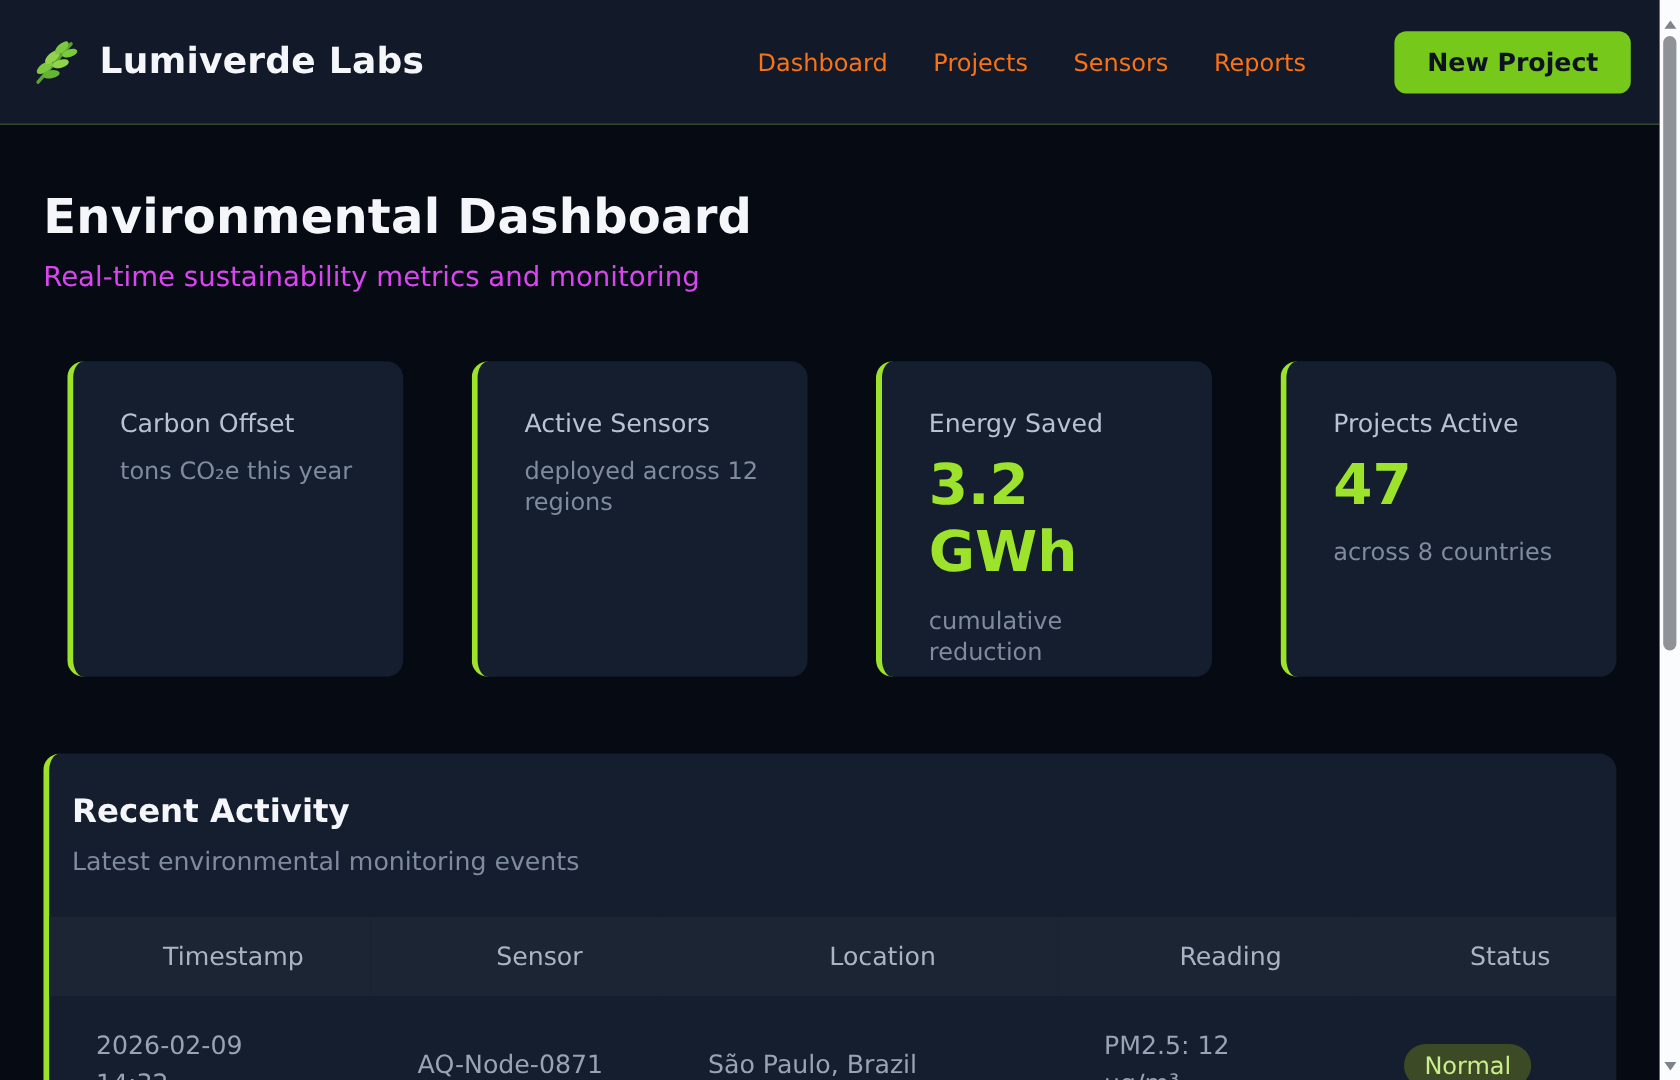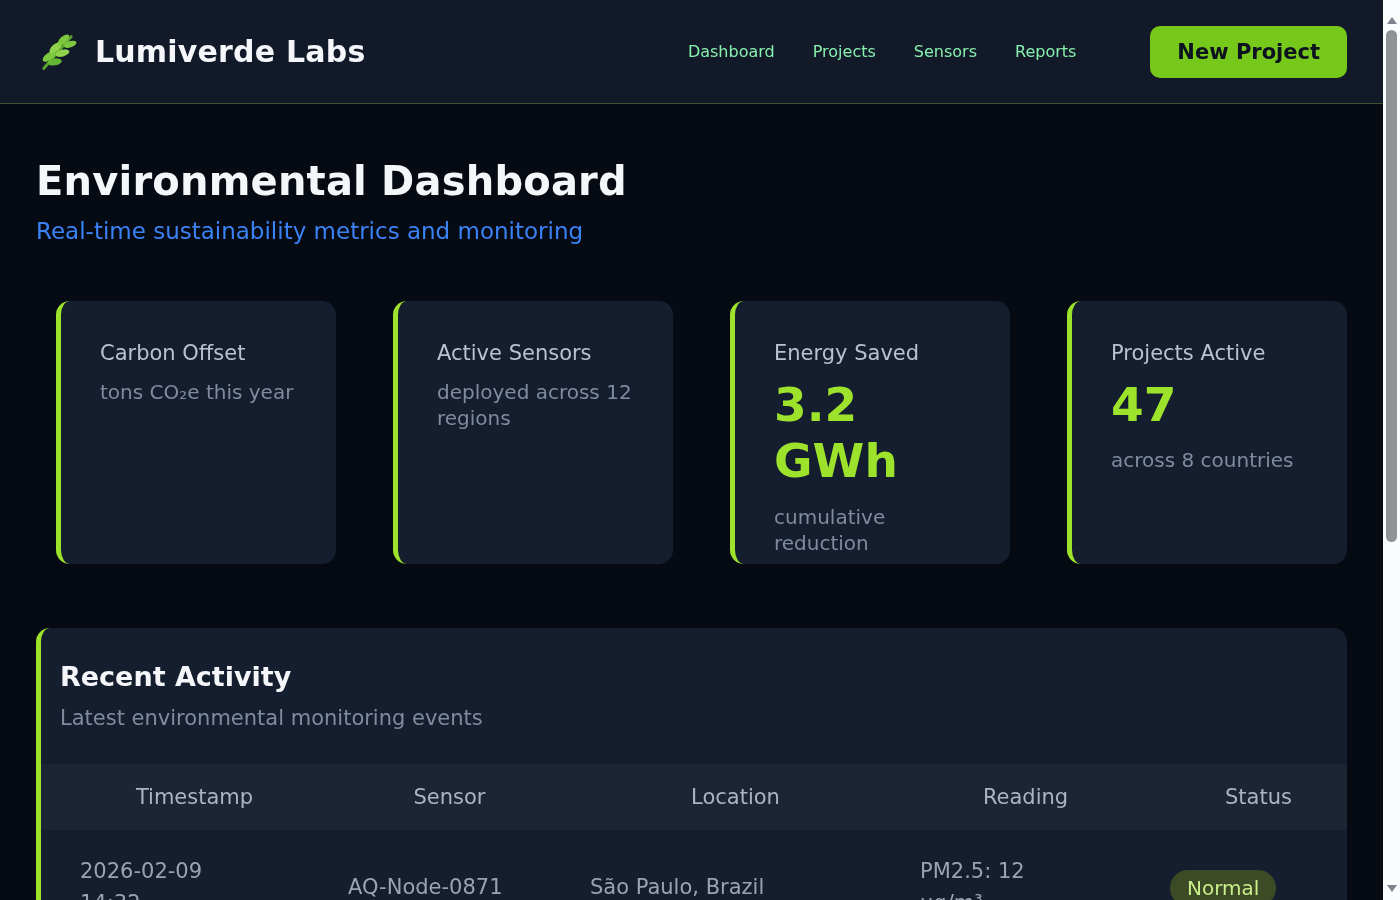--- a/index.html
+++ b/index.html
@@ -24,44 +24,44 @@
   .viewport { position: relative; width: 1400px; height: 900px; overflow: hidden; }
   .page { width: 1383px; height: 900px; overflow: hidden; }
 
   
   .app-header {
     height: 104px;
     background: var(--header-bg);
     border-bottom: 1px solid #3c5230;
     display: flex;
     align-items: center;
-    padding: 0 36px;
+    padding: 0 24px;
   }
   .brand { display: flex; align-items: center; gap: 15px; cursor: pointer; }
   .brand-logo { width: 44px; height: 44px; display: block; }
   .brand-name { font-size: 30px; font-weight: bold; color: #f4f6fa; letter-spacing: 0.2px; }
   .nav { margin-left: auto; display: flex; align-items: center; gap: 38px; }
-  .nav-link { font-size: 16px; color: #86efac; cursor: pointer; }
+  .nav-link { font-size: 20px; color: #f97316; cursor: pointer; }
   .cta-button {
     margin-left: 36px;
     background: var(--button-green);
     color: var(--button-text);
     border: none;
     font-family: inherit;
     font-size: 21px;
     font-weight: bold;
     padding: 14px 27px;
     border-radius: 10px;
     cursor: pointer;
   }
 
   
   .main { padding: 0 36px; }
   .page-title { margin-top: 54px; font-size: 40px; font-weight: bold; color: #f4f6fa; letter-spacing: 0.2px; }
-  .page-subtitle { margin-top: 14px; font-size: 23px; color: #3b82f6; }
+  .page-subtitle { margin-top: 14px; font-size: 23px; color: #d946ef; }
 
   
   .stats-grid {
     margin-top: 57px;
     display: grid;
     grid-template-columns: repeat(4, 1fr);
     gap: 37px;
   }
   .stat-card {
     background: var(--card-bg);

